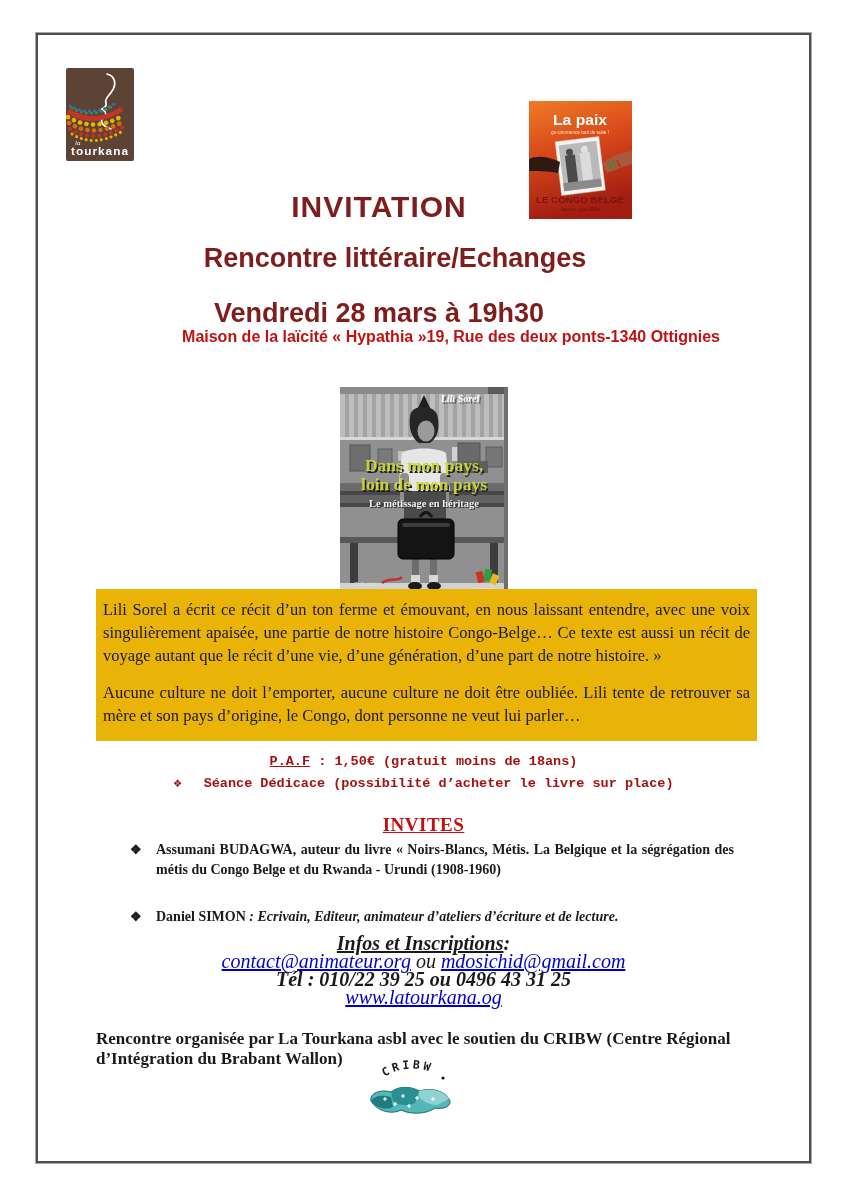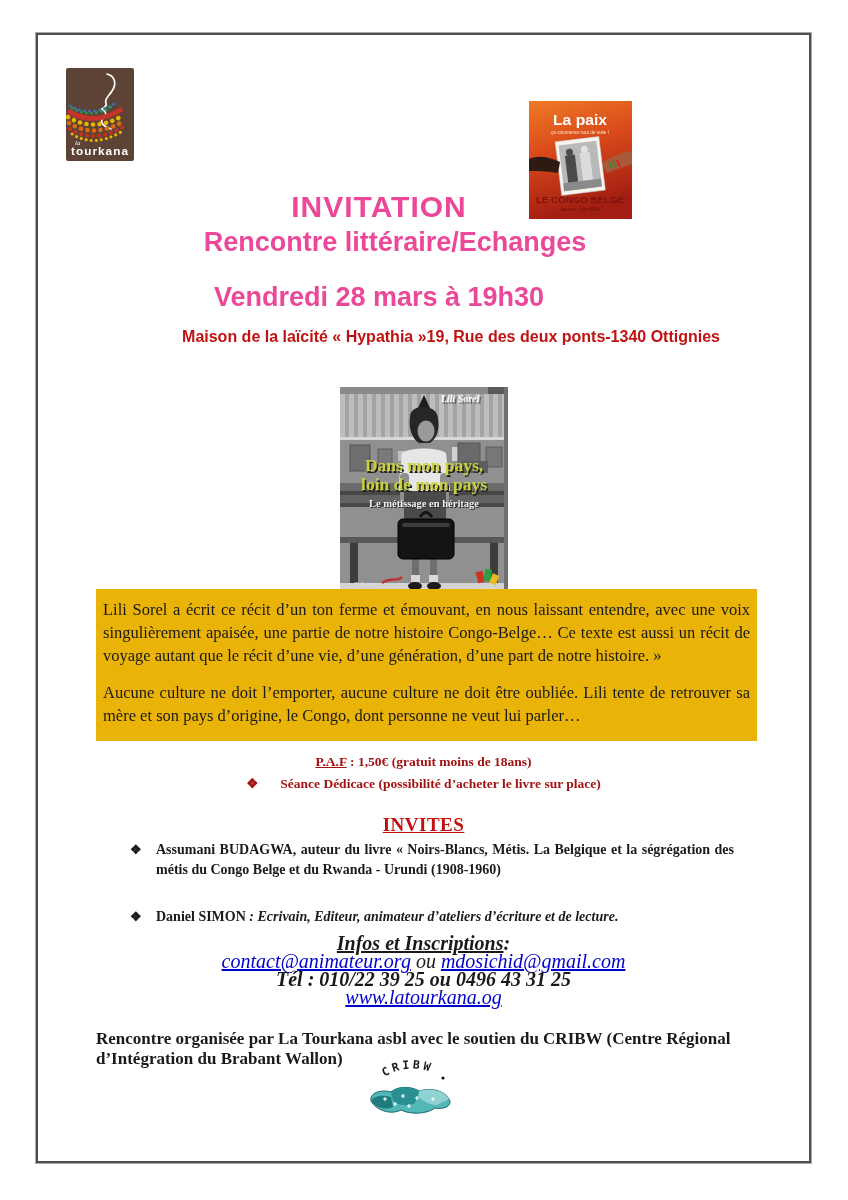--- a/index.html
+++ b/index.html
@@ -11,37 +11,37 @@
 
   .abs { position:absolute; }
 
   
   .tourkana-logo { left:28px; top:33px; width:68px; height:93px; }
   .magazine-cover { left:491px; top:66px; width:83px; height:118px; }
   .book-cover { left:302px; top:352px; width:168px; height:211px; }
 
   
   .header-block { left:0; top:155px; width:682px; text-align:center;
-                  font-family:"Liberation Sans", sans-serif; color:#ec4899; font-weight:bold; }
+                  font-family:"Liberation Sans", sans-serif; color:#7f1d1d; font-weight:bold; }
   .title-main { font-size:30px; line-height:34px; letter-spacing:1px; }
-  .title-sub  { font-size:27px; line-height:32px; margin-top:2px;padding-left:32px; }
+  .title-sub  { font-size:27px; line-height:32px; margin-top:18px;padding-left:32px; }
   .title-date { font-size:27px; line-height:32px; margin-top:23px; }
   .venue-line { left:0; top:293px; width:682px; text-align:right;
                 font-family:"Liberation Sans", sans-serif; color:#c11212;
                 font-weight:bold; font-size:16px; }
 
   
   .desc-block { left:58px; top:554px; width:661px; background:#eab308;
                 padding:9px 7px 14px 7px; }
   .desc-block p { font-size:16.5px; line-height:23px; text-align:justify; }
   .desc-block p + p { margin-top:14px; }
 
   
   .paf-block { left:0; top:718px; width:100%; text-align:center;
-               color:#a31212; font-weight:bold; font-size:13.5px; line-height:18px; }
+               color:#a31212; font-weight:bold; font-size:13.5px; line-height:18px;font-family:Liberation Mono, monospace; }
   .paf-block .row2 { margin-top:4px; }
   .paf-bullet { display:inline-block; margin-right:22px; }
 
   
   .invites-heading { left:0; top:779px; width:100%; text-align:center;
                      color:#c40f0f; font-weight:bold; font-size:19px;
                      text-decoration:underline; letter-spacing:0.5px; }
   .guest { left:92px; top:805px; width:606px; }
   .guest-item { position:relative; padding-left:26px; font-weight:bold;
                 font-size:14px; line-height:20px; text-align:justify; width:604px; }

